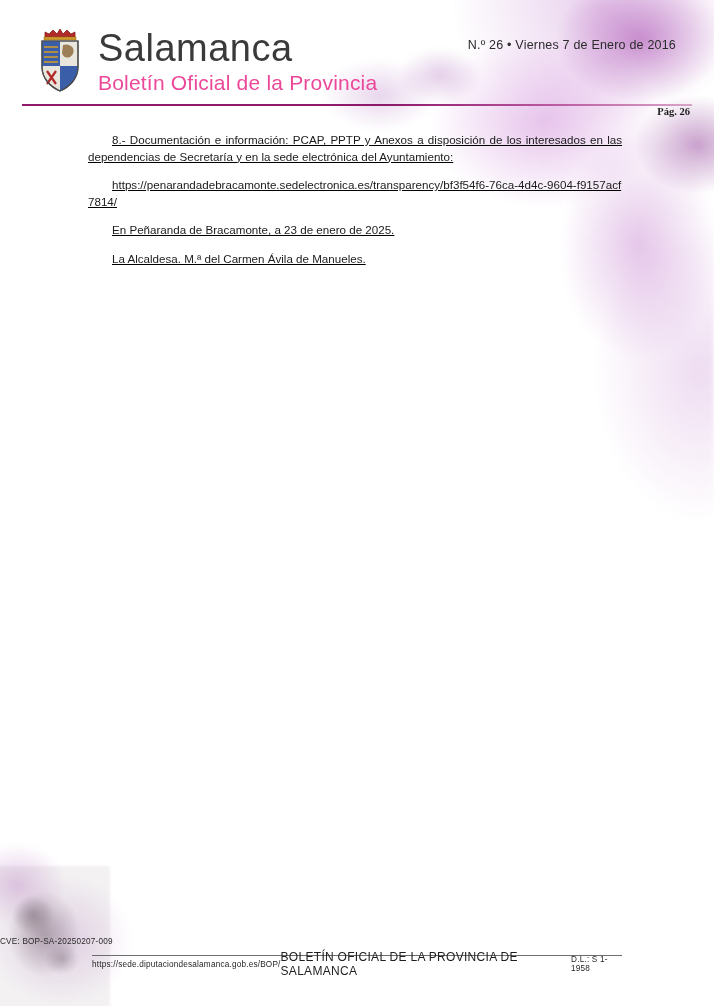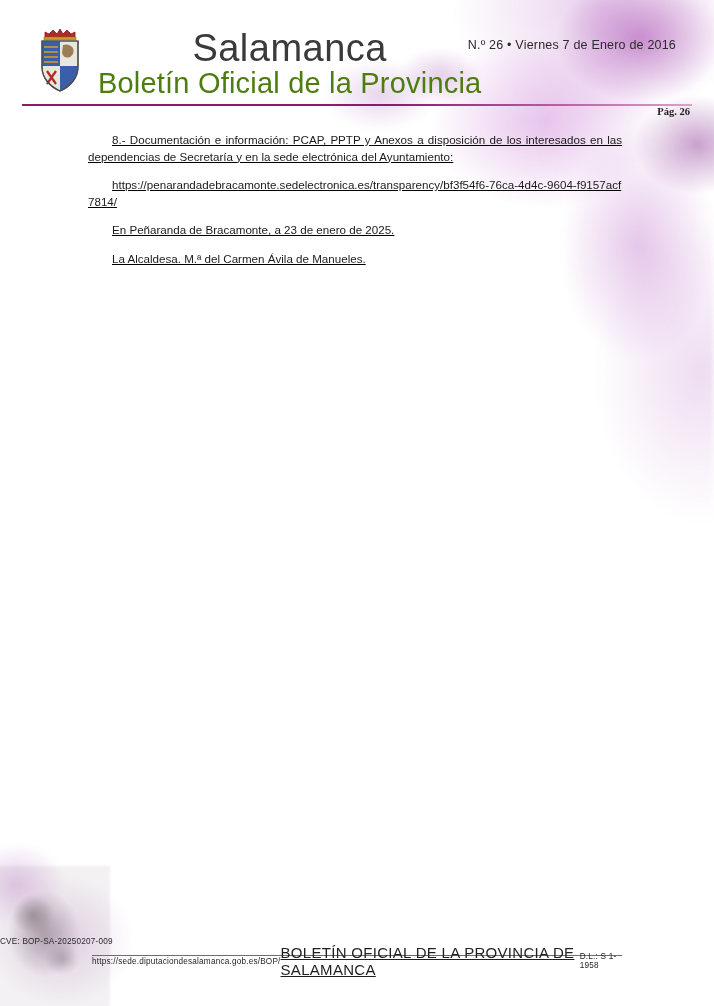--- a/index.html
+++ b/index.html
@@ -85,32 +85,31 @@
     position: absolute;
     left: 33px;
     top: 25px;
     width: 54px;
     height: 68px;
   }
   .masthead {
     position: absolute;
     left: 98px;
     top: 28px;
-    text-align: center;
   }
   .masthead .title {
     font-size: 38px;
     color: #3a3a3a;
     letter-spacing: 0.5px;
     line-height: 40px;
     font-weight: 400;
   }
   .masthead .subtitle {
-    font-size: 29px;
-    color: #4d7c0f;
+    font-size: 21px;
+    color: #ec4899;
     line-height: 30px;
     font-weight: 400;
     letter-spacing: 0.2px;
   }
   .issue-line {
     position: absolute;
     right: 38px;
     top: 38px;
     font-size: 12.5px;
     color: #2b2b2b;
@@ -180,23 +179,22 @@
     left: 92px;
     right: 92px;
     bottom: 28px;
     display: flex;
     align-items: center;
     font-size: 8.2px;
     color: #1f1f1f;
     letter-spacing: 0.2px;
   }
   .footer .center {
-    font-size: 15px;
+    font-size: 12px;
     letter-spacing: 0.3px;
-    text-decoration: underline;
   }
 </style>
 </head>
 <body>
 
 <div class="blob blob-top"></div>
 <div class="blob blob-top2"></div>
 <div class="blob blob-left"></div>
 <div class="blob blob-bottom"></div>
 <div class="statue"></div>

